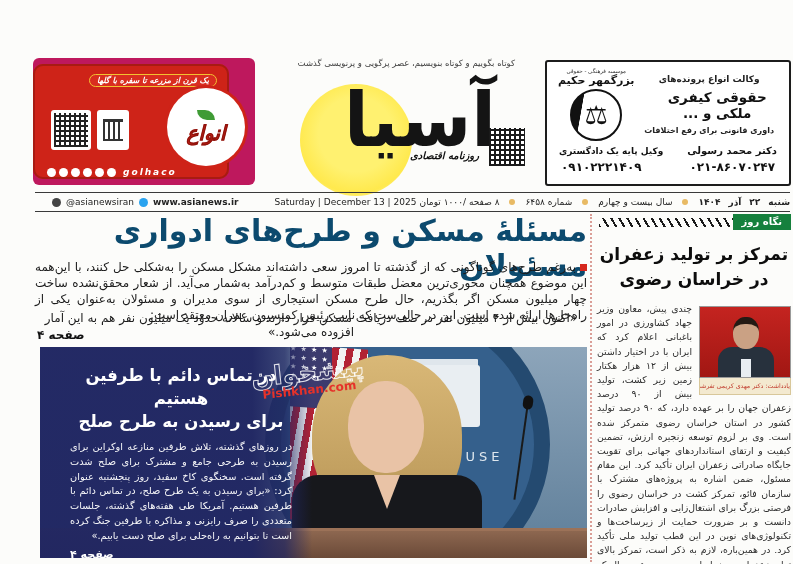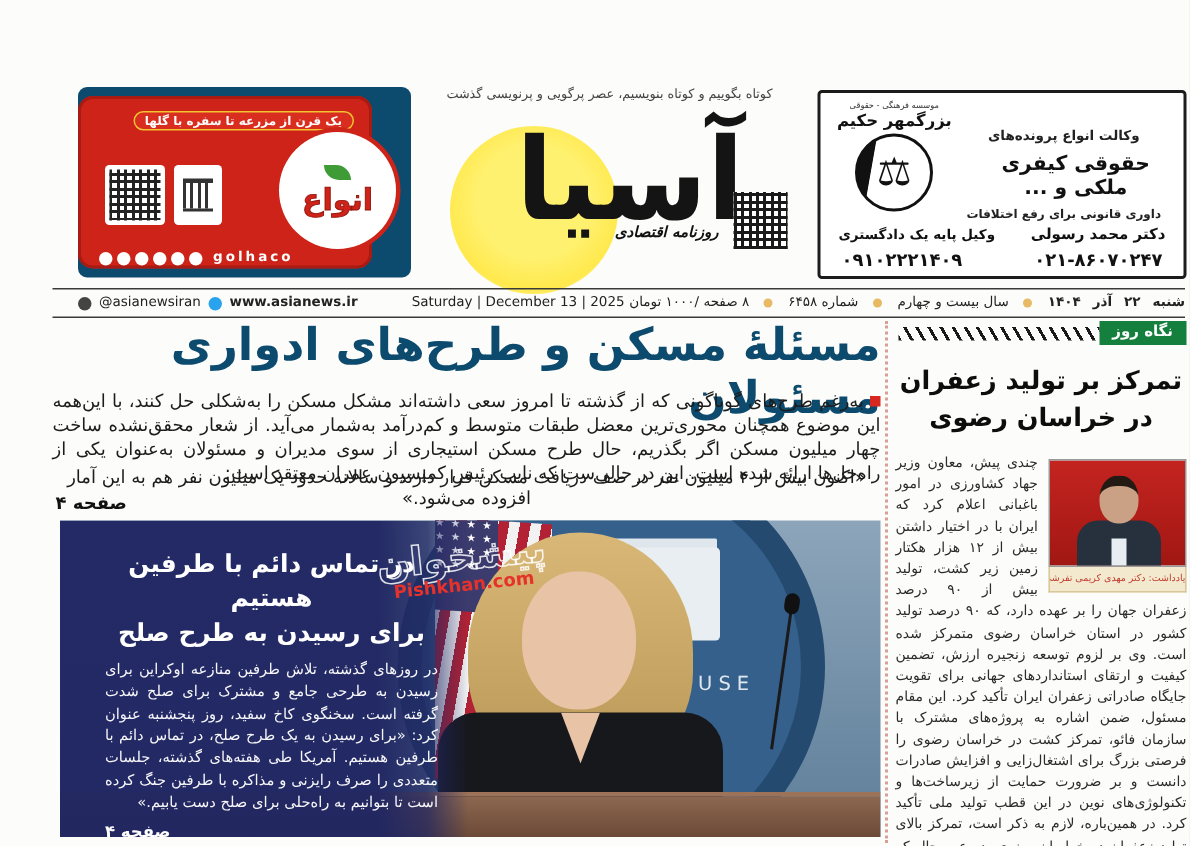--- a/index.html
+++ b/index.html
@@ -1,20 +1,20 @@
 <!DOCTYPE html>
 <html lang="fa"><head>
 <meta charset="utf-8">
 <style>
   * { margin:0; padding:0; box-sizing:border-box; }
   body { background:#e9e9e9; font-family:"DejaVu Sans", sans-serif; }
   .page { position:relative; width:793px; height:564px; background:#fcfcfa; margin:0 auto; overflow:hidden; }
 
   
-  .ad-golha { position:absolute; left:52px; top:58px; width:222px; height:127px; background:#0c4a6e; border-radius:6px; overflow:hidden; }
+  .ad-golha { position:absolute; left:33px; top:58px; width:222px; height:127px; background:#be185d; border-radius:6px; overflow:hidden;font-style:italic; }
   .ad-golha .spices { position:absolute; inset:0; background:
       radial-gradient(circle at 85% 20%, #b9b4aa 0 3px, transparent 4px),
       radial-gradient(circle at 92% 60%, #b9b4aa 0 3px, transparent 4px),
       radial-gradient(circle at 75% 85%, #b9b4aa 0 3px, transparent 4px),
       radial-gradient(circle at 60% 10%, #c7c2b8 0 3px, transparent 4px); }
   .ad-golha .red-panel { position:absolute; left:0; top:6px; width:196px; height:115px; background:#ce2318; border-radius:10px; box-shadow:0 0 0 2px #a81b12 inset; }
   .golha-slogan { position:absolute; right:38px; top:16px; direction:rtl; color:#fff; font-size:8px; font-weight:bold; border:1px solid #f2c230; border-radius:8px; padding:1px 7px; background:#d92d20; white-space:nowrap; }
   .golha-circle { position:absolute; right:10px; top:30px; width:78px; height:78px; background:#fff; border-radius:50%; box-shadow:0 0 0 3px #ce2318; display:flex; flex-direction:column; align-items:center; justify-content:center; }
   .golha-leaf { width:18px; height:10px; background:#3f9b35; border-radius:0 10px 0 10px; margin-bottom:1px; }
   .golha-brand { color:#ce2318; font-size:20px; font-weight:bold; -webkit-text-stroke:.6px #8f130c; }
@@ -36,21 +36,21 @@
   .paper-title { position:absolute; left:30px; top:18px; width:270px; text-align:center; font-size:72px; font-weight:bold; color:#141414; line-height:100px; transform:scaleY(1.05); }
   .paper-sub { position:absolute; right:76px; top:98px; direction:rtl; font-size:10px; font-weight:bold; color:#111; font-style:italic; }
   .mast-qr { position:absolute; right:30px; top:76px; width:36px; height:38px; background:
       repeating-linear-gradient(0deg,#1a1a1a 0 2px,transparent 2px 5px),
       repeating-linear-gradient(90deg,#1a1a1a 0 2px,#fff 2px 5px); }
 
   
   .ad-hakim { position:absolute; left:545px; top:60px; width:246px; height:126px; background:#fff; border:2px solid #1c1c1c; border-radius:3px; padding:6px 8px 5px 8px; direction:rtl; }
   .hakim-row { display:flex; }
   .hakim-text { width:150px; text-align:center; }
-  .hakim-l1 { font-size:9px; color:#222; font-weight:bold; margin-top:18px; }
+  .hakim-l1 { font-size:9px; color:#222; font-weight:bold; margin-top:6px; }
   .hakim-l2 { font-size:13.5px; color:#111; font-weight:bold; margin-top:5px;margin-left:16px; }
   .hakim-l3 { font-size:8px; color:#222; margin-top:5px; font-weight:bold; }
   .hakim-logo { width:86px; text-align:center; position:relative; }
   .hakim-inst { font-size:5.5px; color:#333; }
   .hakim-brand { font-size:11px; font-weight:bold; color:#111; }
   .hakim-moon { width:52px; height:52px; margin:2px auto 0; border-radius:50%; border:2px solid #111; display:flex; align-items:center; justify-content:center; font-size:26px; color:#111; background:linear-gradient(100deg,#111 22%, #fff 23%); }
   .hakim-names { display:flex; justify-content:space-between; align-items:baseline; margin-top:4px; padding:0 4px; }
   .hakim-name { font-size:10px; font-weight:bold; color:#111; }
   .hakim-title { font-size:9px; font-weight:bold; color:#111; }
   .hakim-phones { display:flex; justify-content:space-between; margin-top:4px; padding:0 6px; direction:ltr; }

